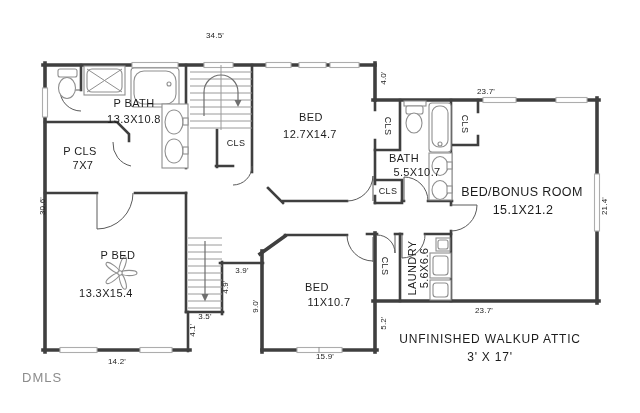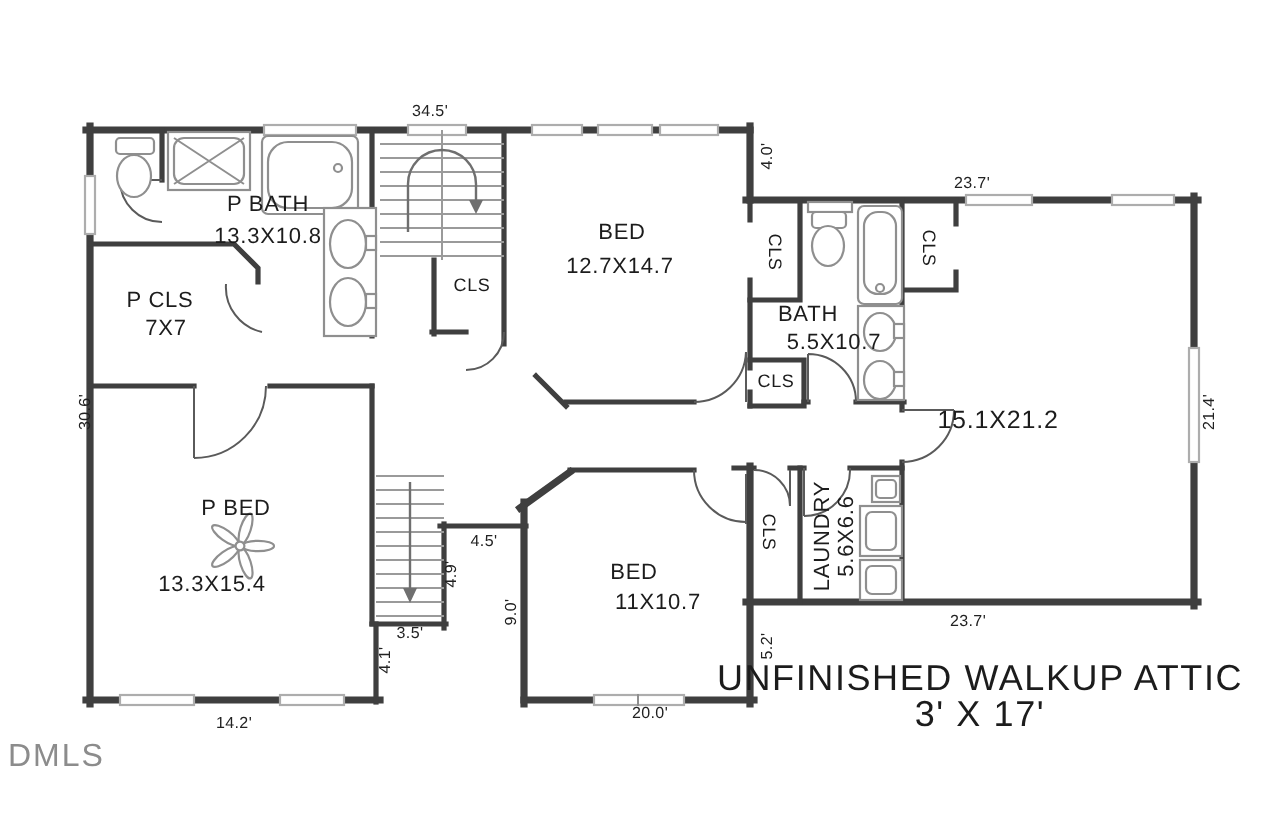--- a/index.html
+++ b/index.html
@@ -16,26 +16,26 @@
   .win{fill:#ffffff;stroke:var(--window);stroke-width:1.1;}
   .fix{stroke:var(--fixture);stroke-width:1.1;fill:#ffffff;}
   .thin{stroke:var(--fixture);stroke-width:1;fill:none;}
   .tread{stroke:var(--stair);stroke-width:1;fill:none;}
   .arrow{stroke:var(--arrow);stroke-width:1.2;fill:none;}
   .ahead{fill:var(--arrow);stroke:none;}
   .arc{stroke:#5a5a5a;stroke-width:1;fill:none;}
   .lbl{position:absolute;transform:translate(-50%,-50%);font-size:11px;letter-spacing:.4px;
        color:var(--text);white-space:nowrap;line-height:1;}
   .lbl.big{font-size:12.5px;}
-  .lbl.attic{font-size:18px;letter-spacing:.8px;}
+  .lbl.attic{font-size:12px;letter-spacing:.8px;}
   .lbl.cls{font-size:9px;letter-spacing:.3px;}
   .lbl.dim{font-size:8px;letter-spacing:.2px;color:var(--dim_text);}
   .lbl.v{transform:translate(-50%,-50%) rotate(-90deg);}
   .lbl.vc{transform:translate(-50%,-50%) rotate(90deg);}
-  .wm{position:absolute;left:4px;top:370px;font-size:16px;letter-spacing:1px;
+  .wm{position:absolute;left:22px;top:370px;font-size:13px;letter-spacing:1px;
       color:var(--watermark_text);}
 </style>
 </head>
 <body>
 
 <div class="plan">
 
   <svg width="640" height="413" viewBox="0 0 640 413">
 
     <g>
@@ -188,45 +188,46 @@
 
   <div class="lbl cls vc" style="left:387px;top:126px">CLS</div>
 
   <div class="lbl" style="left:404px;top:158px">BATH</div>
   <div class="lbl" style="left:417px;top:172px">5.5X10.7</div>
 
   <div class="lbl cls" style="left:388px;top:191px">CLS</div>
 
   <div class="lbl cls vc" style="left:464px;top:124px">CLS</div>
 
-  <div class="lbl big" style="left:499px;top:210px">15.1X21.2</div>
+  <div class="lbl big" style="left:522px;top:192px">BED/BONUS ROOM</div>
+  <div class="lbl big" style="left:523px;top:210px">15.1X21.2</div>
 
   <div class="lbl" style="left:118px;top:255px">P BED</div>
   <div class="lbl" style="left:106px;top:293px">13.3X15.4</div>
 
   <div class="lbl" style="left:317px;top:287px">BED</div>
   <div class="lbl" style="left:329px;top:302px">11X10.7</div>
 
   <div class="lbl cls vc" style="left:384px;top:266px">CLS</div>
 
   <div class="lbl v" style="left:412px;top:268px">LAUNDRY</div>
   <div class="lbl v" style="left:424px;top:268px">5.6X6.6</div>
 
   <div class="lbl attic" style="left:490px;top:339px">UNFINISHED WALKUP ATTIC</div>
   <div class="lbl attic" style="left:490px;top:357px">3' X 17'</div>
 
-  <div class="lbl dim" style="left:215px;top:56px">34.5'</div>
+  <div class="lbl dim" style="left:215px;top:36px">34.5'</div>
   <div class="lbl dim v" style="left:384px;top:78px">4.0'</div>
   <div class="lbl dim" style="left:486px;top:92px">23.7'</div>
   <div class="lbl dim v" style="left:605px;top:206px">21.4'</div>
   <div class="lbl dim" style="left:484px;top:311px">23.7'</div>
   <div class="lbl dim v" style="left:43px;top:206px">30.6'</div>
   <div class="lbl dim" style="left:117px;top:362px">14.2'</div>
-  <div class="lbl dim" style="left:325px;top:357px">20.0'</div>
+  <div class="lbl dim" style="left:325px;top:357px">15.9'</div>
   <div class="lbl dim v" style="left:384px;top:323px">5.2'</div>
   <div class="lbl dim v" style="left:256px;top:306px">9.0'</div>
-  <div class="lbl dim" style="left:242px;top:271px">4.5'</div>
+  <div class="lbl dim" style="left:242px;top:271px">3.9'</div>
   <div class="lbl dim v" style="left:226px;top:287px">4.9'</div>
   <div class="lbl dim" style="left:205px;top:317px">3.5'</div>
   <div class="lbl dim v" style="left:193px;top:330px">4.1'</div>
 
   <div class="wm">DMLS</div>
 </div>
 
 </body></html>

